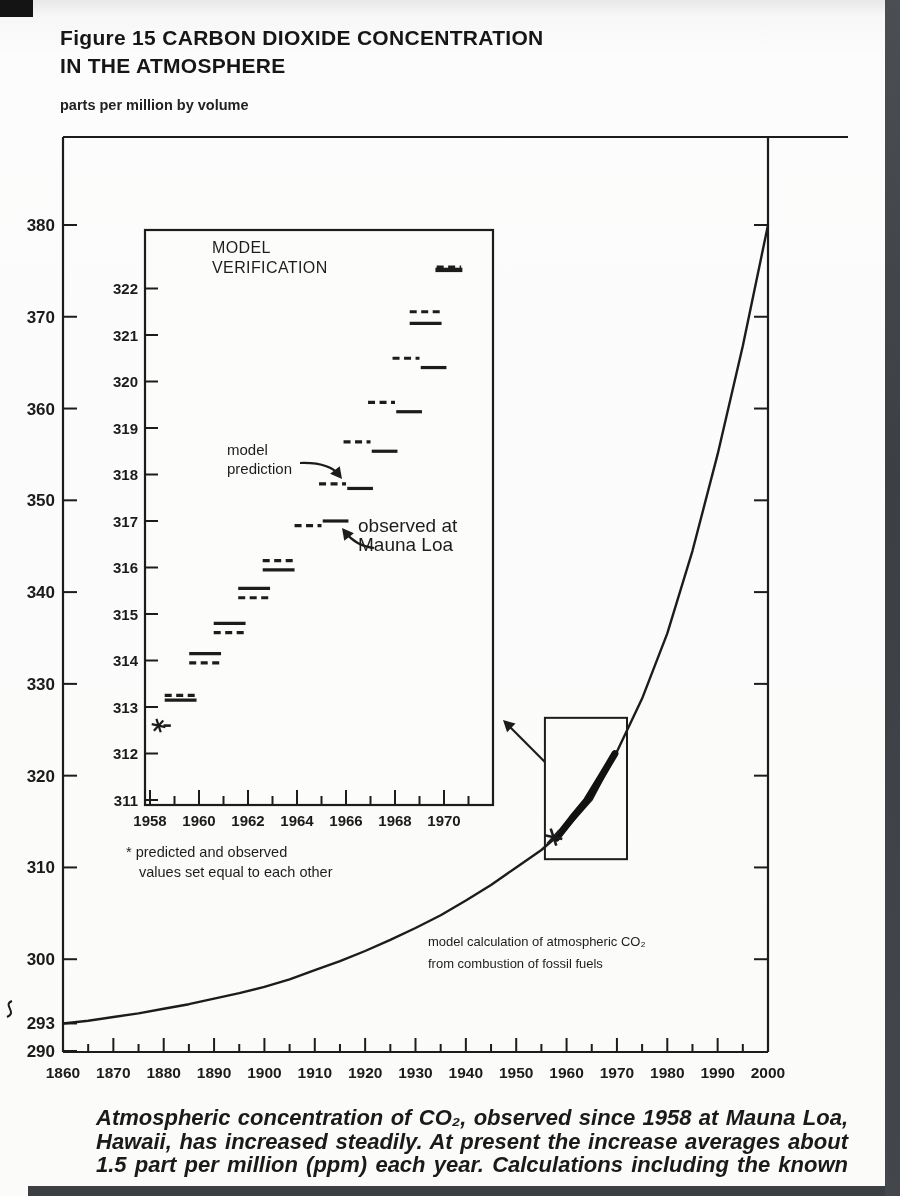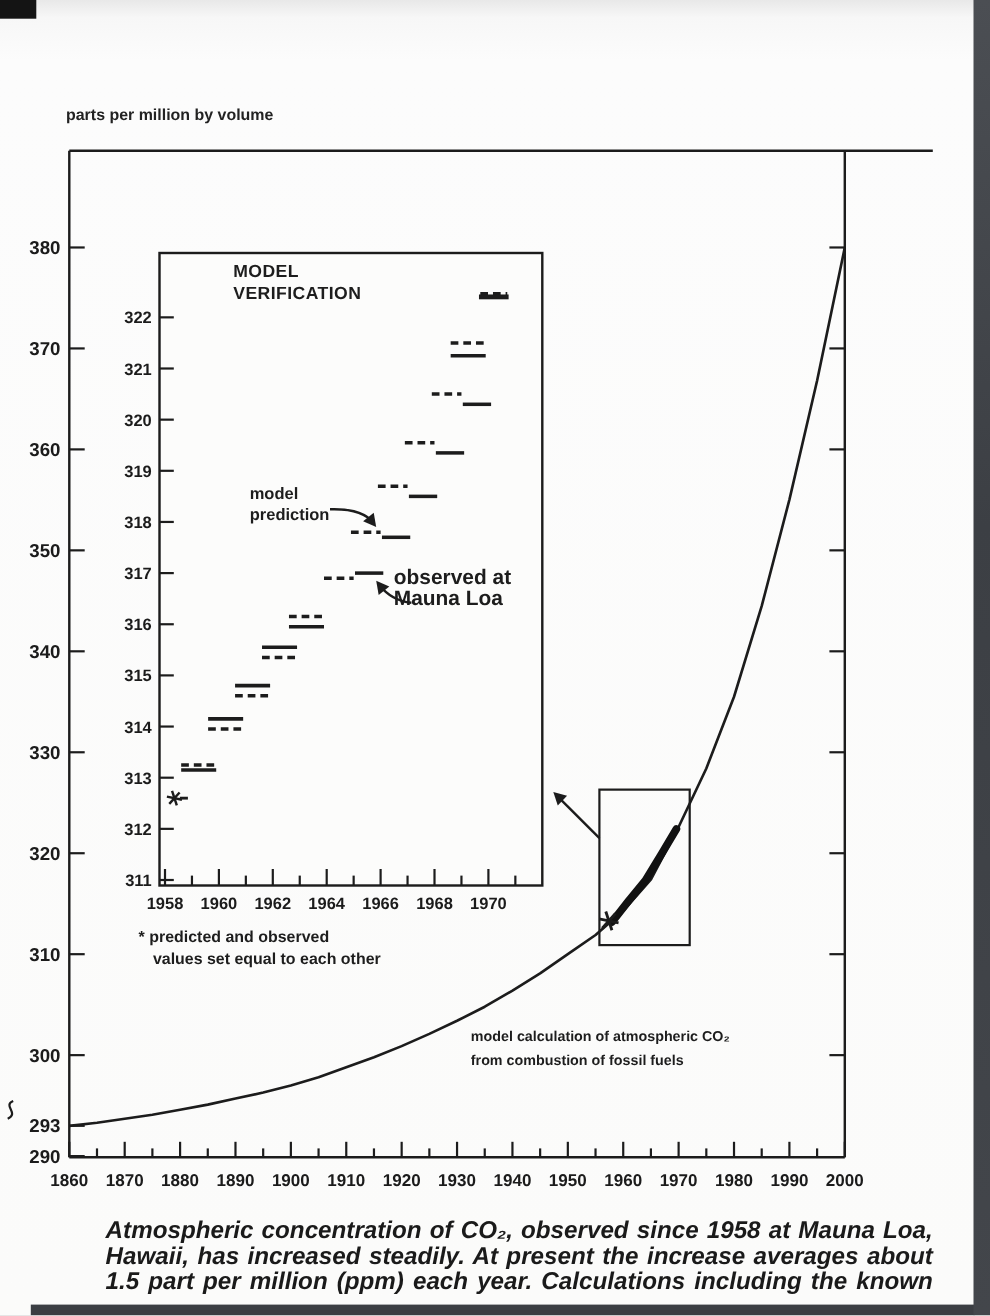--- a/index.html
+++ b/index.html
@@ -10,37 +10,41 @@
   }
   .right-strip{position:absolute;top:0;right:0;width:15px;height:1196px;
     background:linear-gradient(180deg,#4b4e53,#3c3f44 40%,#43464b);}
   .bottom-strip{position:absolute;left:28px;top:1186px;width:858px;height:10px;background:#3b3e43;}
   .corner-tab{position:absolute;left:0;top:0;width:33px;height:17px;background:#141414;}
   .fig-title{position:absolute;left:60px;top:24px;font-size:21px;line-height:28px;
     font-weight:bold;letter-spacing:.3px;color:#161616;}
   .units{position:absolute;left:60px;top:97px;font-size:14.5px;font-weight:bold;color:#222;}
   svg.chart{position:absolute;left:0;top:0;}
   svg.chart text{font-family:"Liberation Sans","DejaVu Sans",sans-serif;font-weight:bold;fill:#1b1b1b;}
-  .callout{position:absolute;font-weight:bold;color:#1d1d1d;}
+  .callout{position:absolute;font-weight:normal;color:#1d1d1d;}
   .inset-title{left:212px;top:238px;font-size:16px;line-height:20px;letter-spacing:.4px;}
   .model-pred{left:227px;top:440px;font-size:15px;line-height:19px;}
   .observed-at{left:358px;top:516px;font-size:19px;line-height:19px;}
   .model-calc{left:428px;top:931px;font-size:13px;line-height:22px;}
   .inset-footnote{left:126px;top:842px;font-size:14.5px;line-height:20px;}
   .inset-footnote .l2{margin-left:13px;}
   .caption{position:absolute;left:60px;top:1106px;width:752px;font-size:22px;line-height:23.5px;
     font-weight:bold;font-style:italic;color:#1a1a1a;margin-left:36px;}
   .caption div{text-align:justify;text-align-last:justify;}
 </style>
 </head>
 <body>
 
 <div class="page">
   <div class="corner-tab"></div>
 
+  <div class="fig-title">
+    <div>Figure 15 CARBON DIOXIDE CONCENTRATION</div>
+    <div>IN THE ATMOSPHERE</div>
+  </div>
 
   <div class="units">parts per million by volume</div>
 
   <svg class="chart" id="chartSvg" width="900" height="1196" viewBox="0 0 900 1196">
       <line x1="63" y1="137" x2="848" y2="137" stroke="#1c1c1c" stroke-width="2.2"></line>
       <line x1="63" y1="137" x2="63" y2="1052" stroke="#1c1c1c" stroke-width="2.2"></line>
       <line x1="63" y1="1052" x2="768" y2="1052" stroke="#1c1c1c" stroke-width="2.2"></line>
       <line x1="768" y1="137" x2="768" y2="1052" stroke="#1c1c1c" stroke-width="2.2"></line>
       <line x1="63" y1="224.9799999999999" x2="77" y2="224.9799999999999" stroke="#1c1c1c" stroke-width="2"></line>
       <text x="55" y="230.9799999999999" font-size="17" text-anchor="end">380</text>

